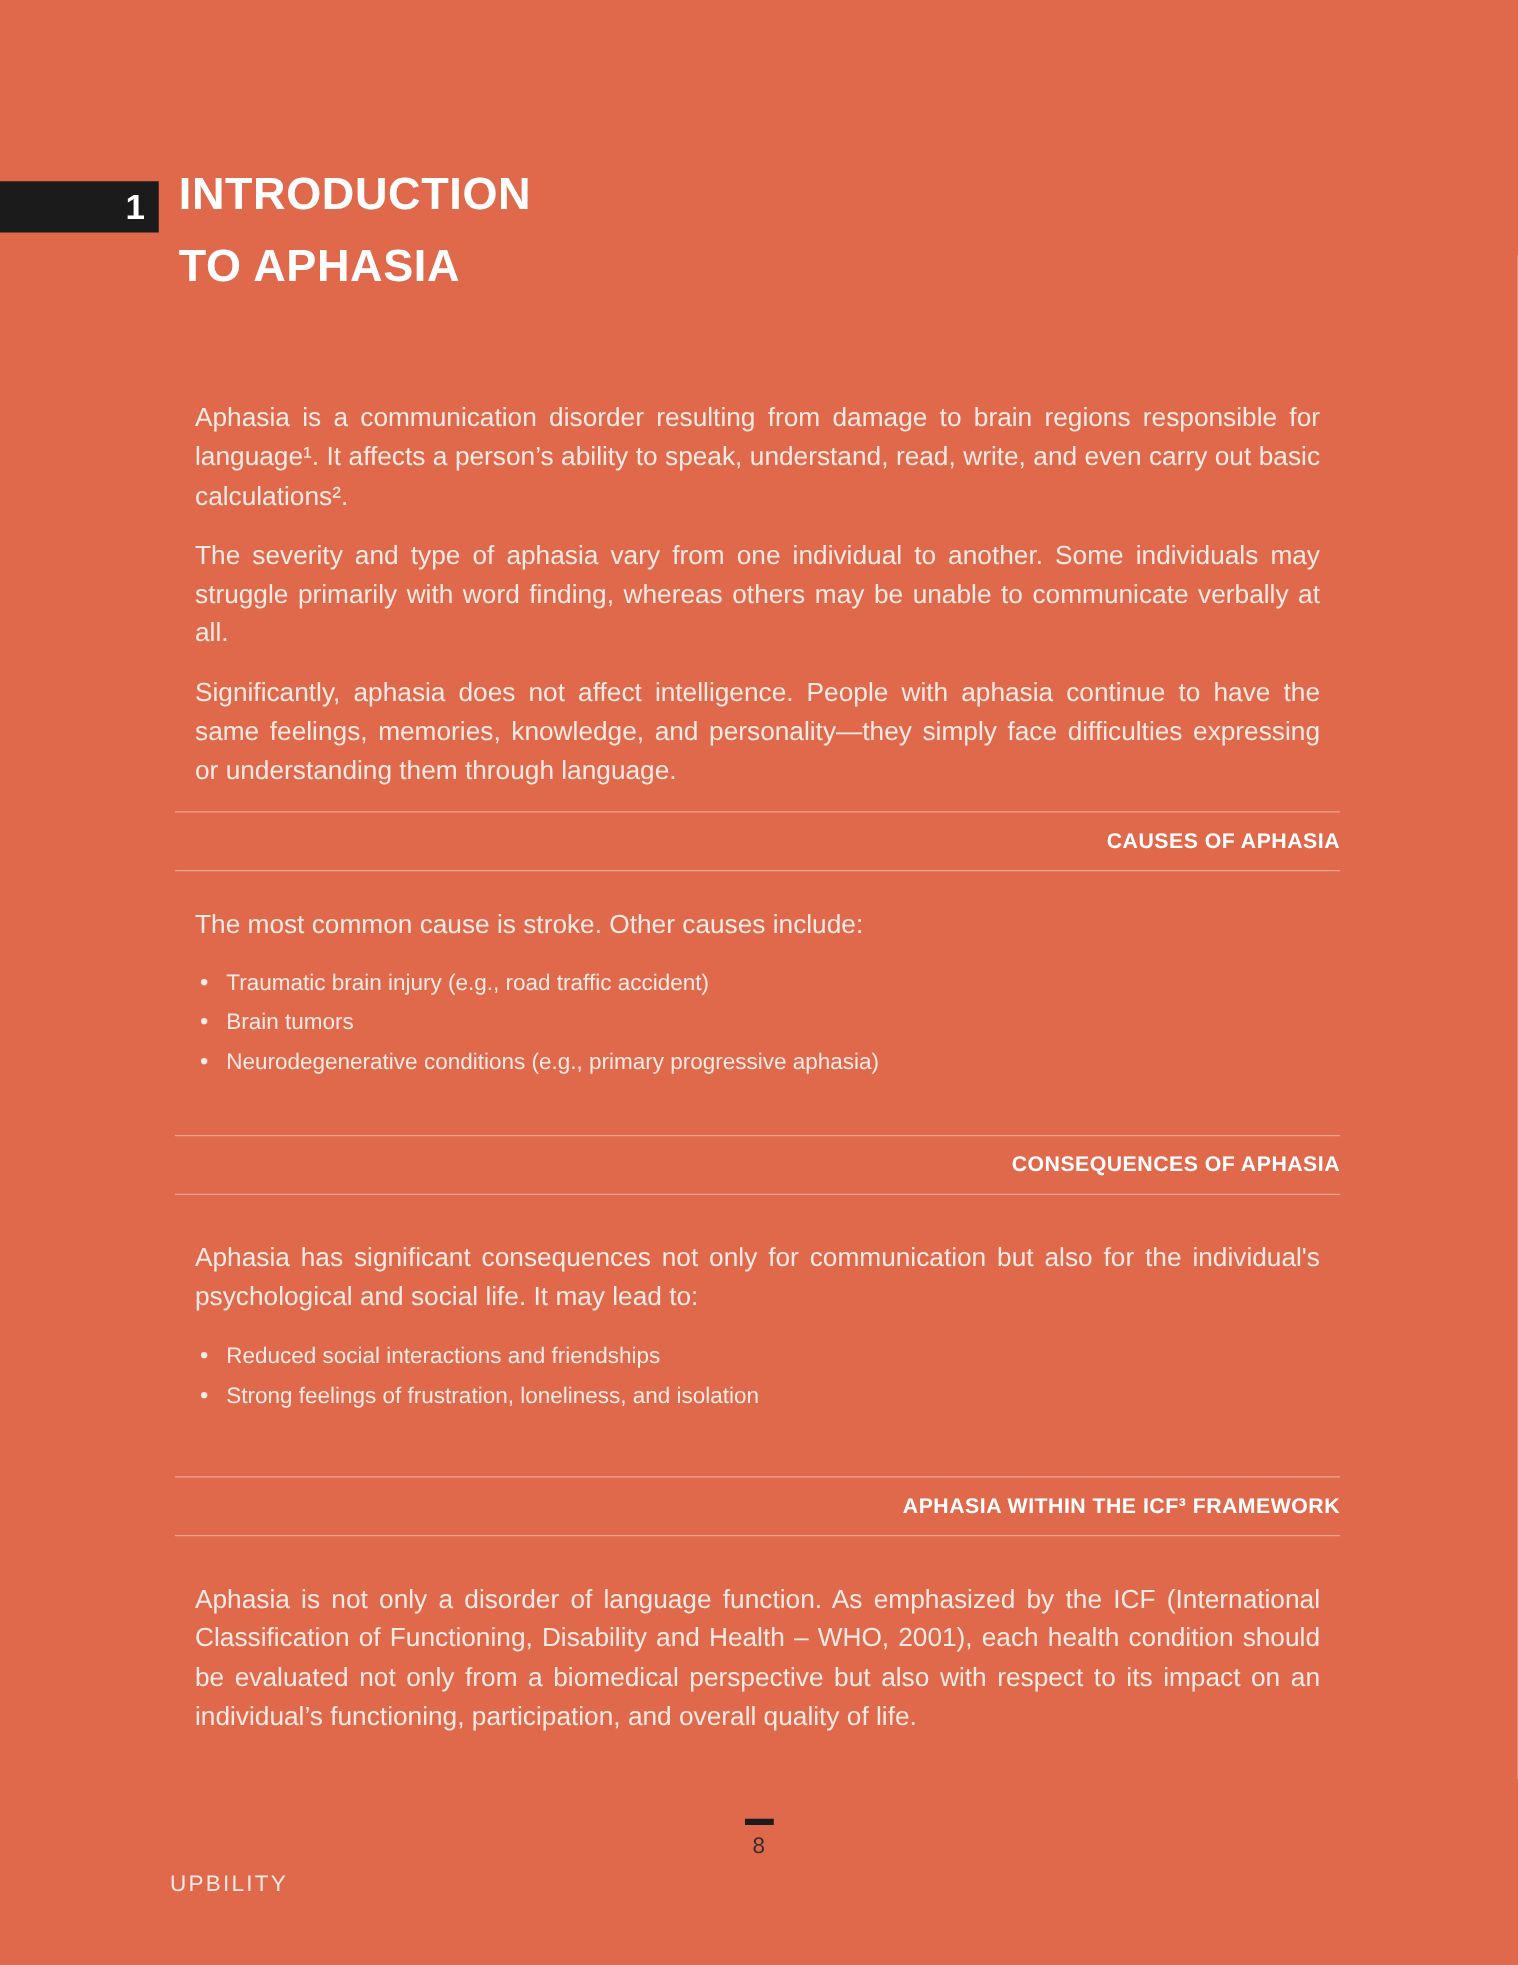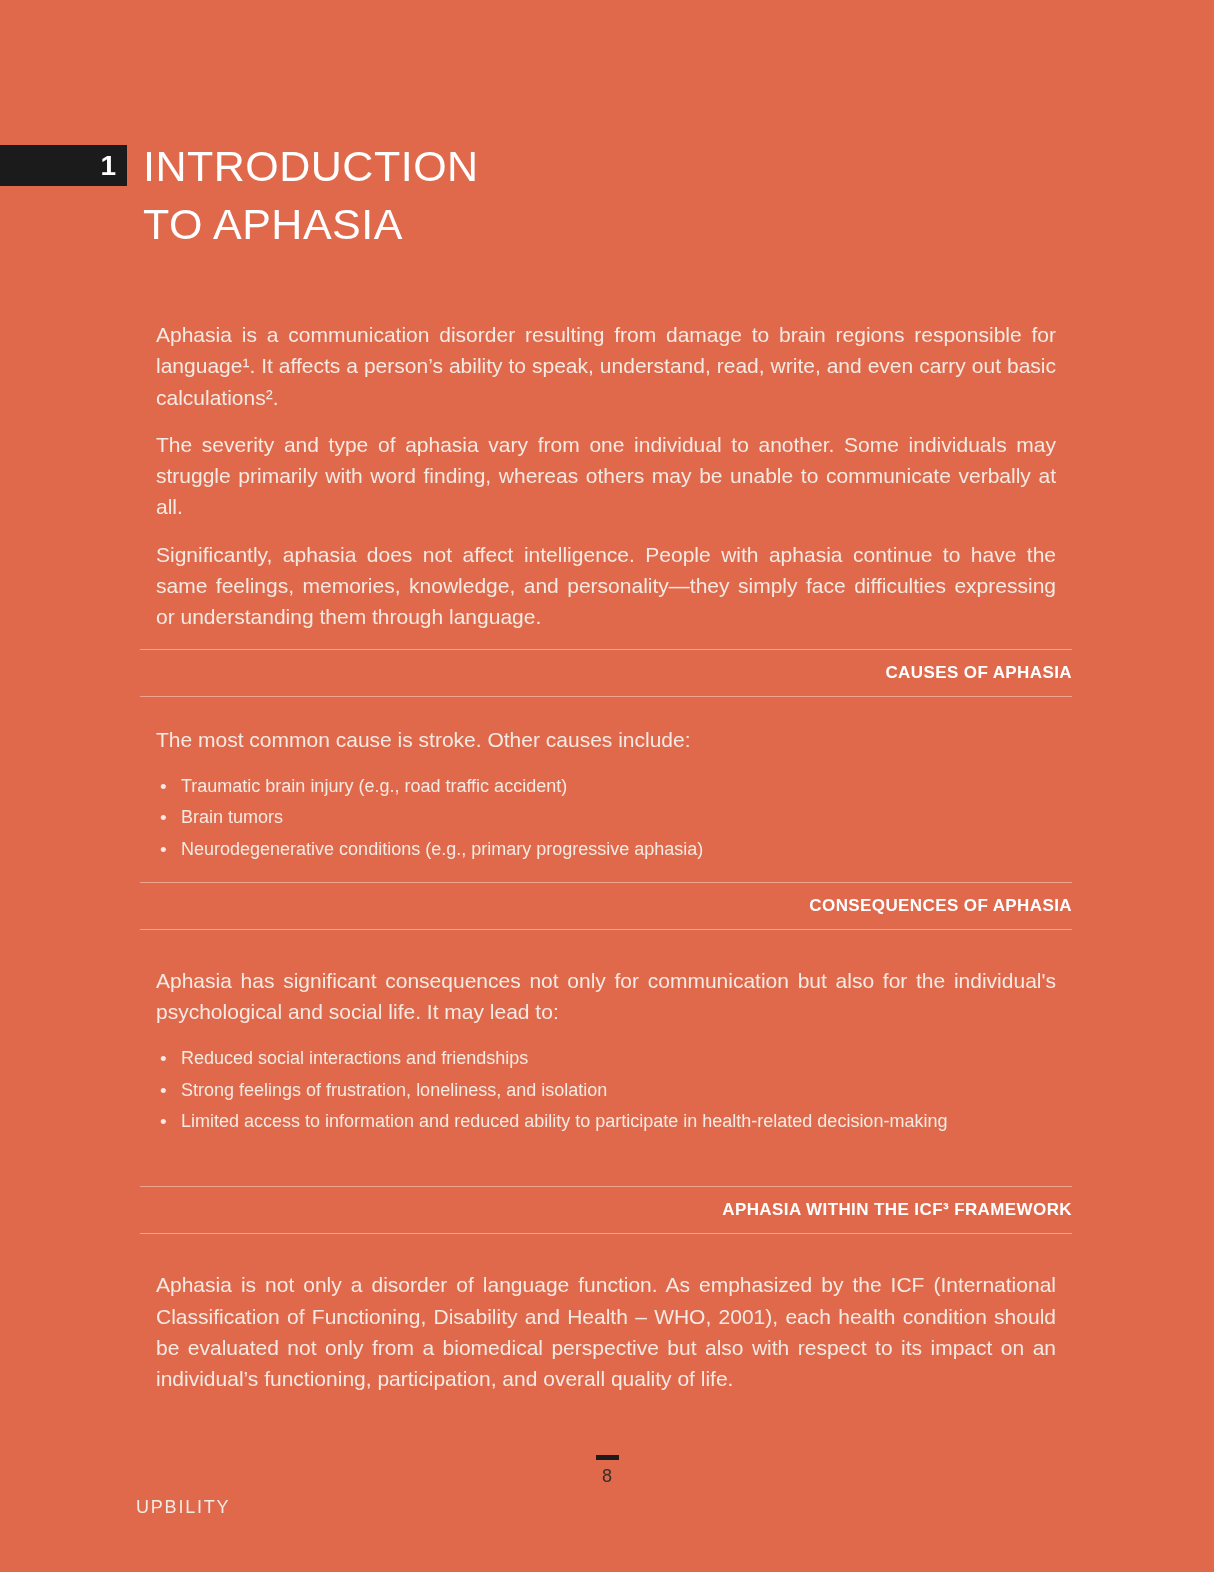--- a/index.html
+++ b/index.html
@@ -25,24 +25,24 @@
     align-items: center;
     justify-content: flex-end;
     padding-right: 11px;
     box-sizing: border-box;
     font-size: 28px;
     font-weight: 700;
   }
   .page-title {
     position: absolute;
     left: 143px;
-    top: 137px;
+    top: 126px;
     color: #ffffff;
-    font-size: 43px;
-    font-weight: 400;
+    font-size: 36px;
+    font-weight: 700;
     line-height: 58px;
     letter-spacing: 0.5px;
   }
 
   
   .content {
     position: absolute;
     left: 140px;
     width: 932px;
     top: 303px;
@@ -86,21 +86,21 @@
   .bullet-list li::before {
     content: "•";
     position: absolute;
     left: 20px;
     top: 0;
     font-size: 19px;
     color: #F3EAE3;
   }
 
   .hdr-causes { margin-top: 1px; }
-  .hdr-consequences { margin-top: 17px; }
+  .hdr-consequences { margin-top: 43px; }
   .hdr-icf { margin-top: 49px; }
   .after-hdr { margin-top: 35px; }
 
   
   .footer-brand {
     position: absolute;
     left: 136px;
     top: 1497px;
     color: #F3EAE3;
     font-size: 18px;
@@ -164,21 +164,20 @@
     <div class="section-header hdr-consequences">
       <div class="rule"></div>
       <div class="heading">CONSEQUENCES OF APHASIA</div>
       <div class="rule"></div>
     </div>
 
     <p class="body-p after-hdr">Aphasia has significant consequences not only for communication but also for the individual's psychological and social life. It may lead to:</p>
     <ul class="bullet-list">
       <li>Reduced social interactions and friendships</li>
       <li>Strong feelings of frustration, loneliness, and isolation</li>
-      <li>Limited access to information and reduced ability to participate in health-related decision-making</li>
     </ul>
 
     <div class="section-header hdr-icf">
       <div class="rule"></div>
       <div class="heading">APHASIA WITHIN THE ICF³ FRAMEWORK</div>
       <div class="rule"></div>
     </div>
 
     <p class="body-p after-hdr">Aphasia is not only a disorder of language function. As emphasized by the ICF (International Classification of Functioning, Disability and Health – WHO, 2001), each health condition should be evaluated not only from a biomedical perspective but also with respect to its impact on an individual’s functioning, participation, and overall quality of life.</p>
 

